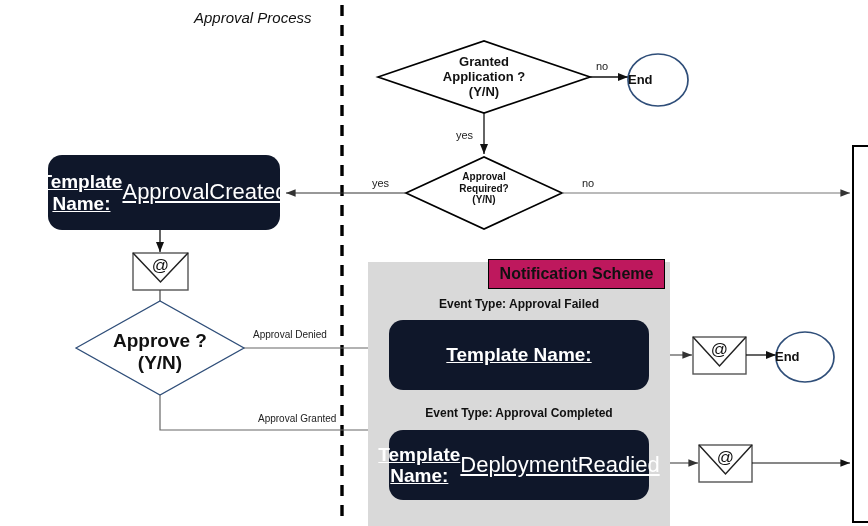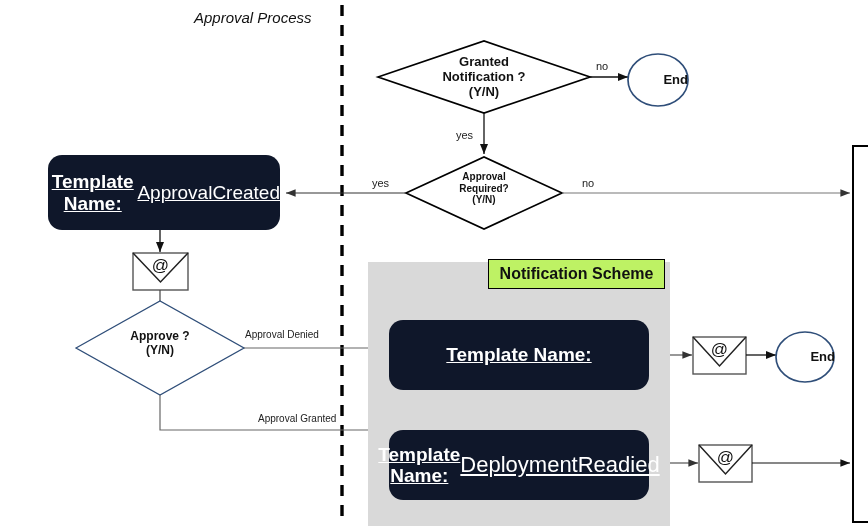--- a/index.html
+++ b/index.html
@@ -30,26 +30,26 @@
     line-height:1.15;white-space:nowrap;
   }
 
   .edge-label{
     position:absolute;font-size:11px;color:#222;white-space:nowrap;
   }
   .edge-label.small{font-size:10px;}
 
   .end-label{
     position:absolute;font-size:13px;font-weight:bold;color:#111;
-    width:100%;text-align:right;
+    width:100%;text-align:left;
   }
 
   .ns-panel{position:absolute;background:#d9d9d9;}
   .ns-header{
-    position:absolute;background:#bef264;border:1.5px solid #000;
+    position:absolute;background:#be185d;border:1.5px solid #000;
     display:flex;align-items:center;justify-content:center;
     font-size:16px;font-weight:bold;color:#111;white-space:nowrap;
   }
 
   .deploy-box{
     position:absolute;background:#fff;border:2.5px solid #000;
     display:flex;align-items:center;justify-content:center;
   }
   .deploy-text{
     font-size:15px;color:#111;text-align:center;line-height:1.55;
@@ -115,61 +115,63 @@
     <rect x="651" y="445" width="53" height="37" fill="#ffffff" stroke="#555555" stroke-width="1.4"></rect>
     <path d="M651,445 L677.5,474 L704,445" fill="none" stroke="#222222" stroke-width="1.5"></path>
 
     <line x1="704" y1="463" x2="802" y2="463" stroke="#111" stroke-width="1.2" marker-end="url(#arrowDark)"></line>
   </svg>
 
   <div class="lane-title" style="left:146px;top:9px;">Approval Process</div>
 
   <div class="diamond-label" style="left:386px;top:55px;width:100px;font-size:13px;">
     <div>Granted</div>
-    <div>Notification ?</div>
+    <div>Application ?</div>
     <div>(Y/N)</div>
   </div>
 
   <div class="diamond-label" style="left:386px;top:171px;width:100px;font-size:10px;">
     <div>Approval</div>
     <div>Required?</div>
     <div>(Y/N)</div>
   </div>
 
-  <div class="diamond-label" style="left:62px;top:330px;width:100px;font-size:12px;">
+  <div class="diamond-label" style="left:62px;top:330px;width:100px;font-size:19px;">
     <div>Approve ?</div>
     <div>(Y/N)</div>
   </div>
 
   <div style="position:absolute;left:580px;top:72px;width:60px;">
     <div class="end-label">End</div>
   </div>
   <div style="position:absolute;left:727px;top:349px;width:60px;">
     <div class="end-label">End</div>
   </div>
 
   <div class="edge-label" style="left:548px;top:60px;">no</div>
   <div class="edge-label" style="left:408px;top:129px;">yes</div>
   <div class="edge-label" style="left:324px;top:177px;">yes</div>
   <div class="edge-label" style="left:534px;top:177px;">no</div>
-  <div class="edge-label small" style="left:197px;top:329px;">Approval Denied</div>
+  <div class="edge-label small" style="left:205px;top:329px;">Approval Denied</div>
   <div class="edge-label small" style="left:210px;top:413px;">Approval Granted</div>
 
   <div class="ns-panel" style="left:320px;top:262px;width:302px;height:264px;"></div>
   <div class="ns-header" style="left:440px;top:259px;width:175px;height:28px;">Notification Scheme</div>
 
   <div class="tmpl-box" style="left:0px;top:155px;width:232px;height:75px;">
     <div class="t1" style="font-size:19px;">Template Name:</div>
-    <div class="t2" style="font-size:19px;">ApprovalCreated</div>
+    <div class="t2" style="font-size:22px;">ApprovalCreated</div>
   </div>
 
+  <div class="caption" style="left:341px;top:297px;width:260px;">Event Type: Approval Failed</div>
   <div class="tmpl-box" style="left:341px;top:320px;width:260px;height:70px;">
     <div class="t1" style="font-size:19px;">Template Name:</div>
   </div>
 
+  <div class="caption" style="left:341px;top:406px;width:260px;">Event Type: Approval Completed</div>
   <div class="tmpl-box" style="left:341px;top:430px;width:260px;height:70px;">
     <div class="t1" style="font-size:19px;">Template Name:</div>
     <div class="t2" style="font-size:22px;">DeploymentReadied</div>
   </div>
 
   <div style="position:absolute;left:85px;top:253px;width:55px;height:26px;display:flex;align-items:center;justify-content:center;font-size:17px;color:#111;">
     <span>@</span>
   </div>
   <div style="position:absolute;left:645px;top:337px;width:53px;height:26px;display:flex;align-items:center;justify-content:center;font-size:17px;color:#111;">
     <span>@</span>

